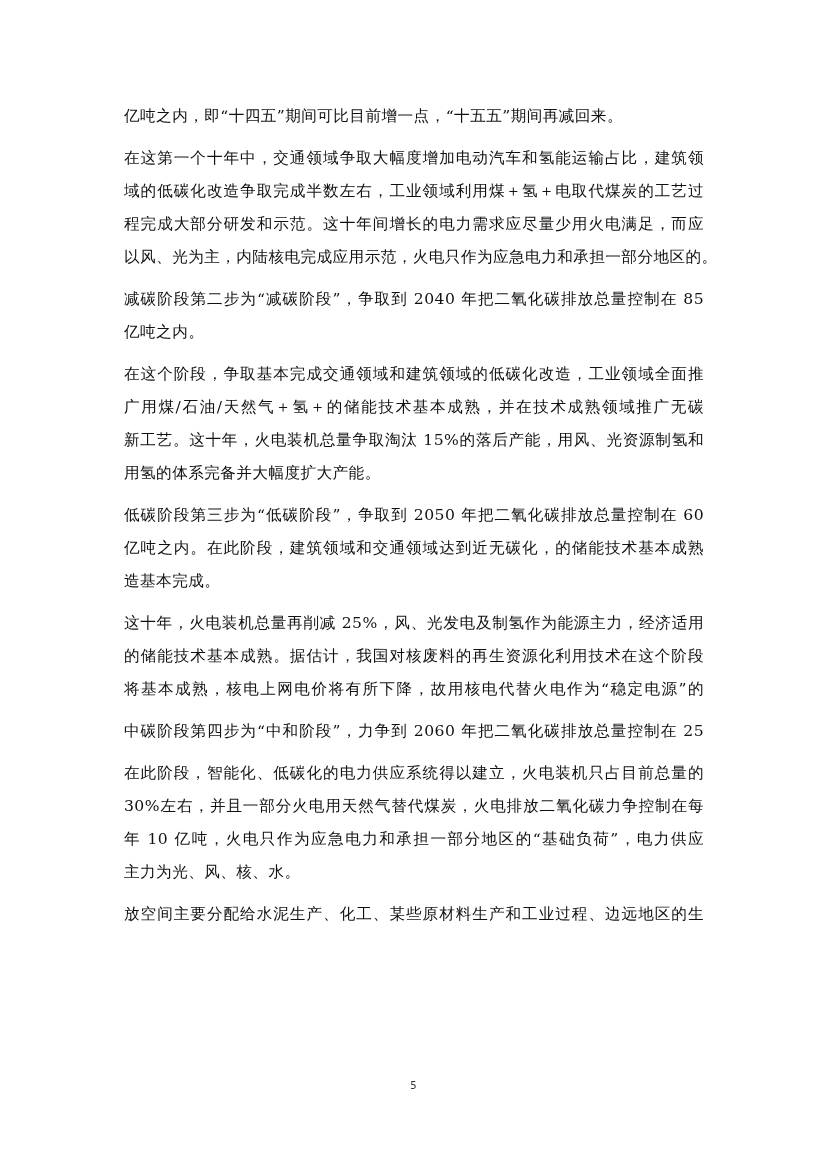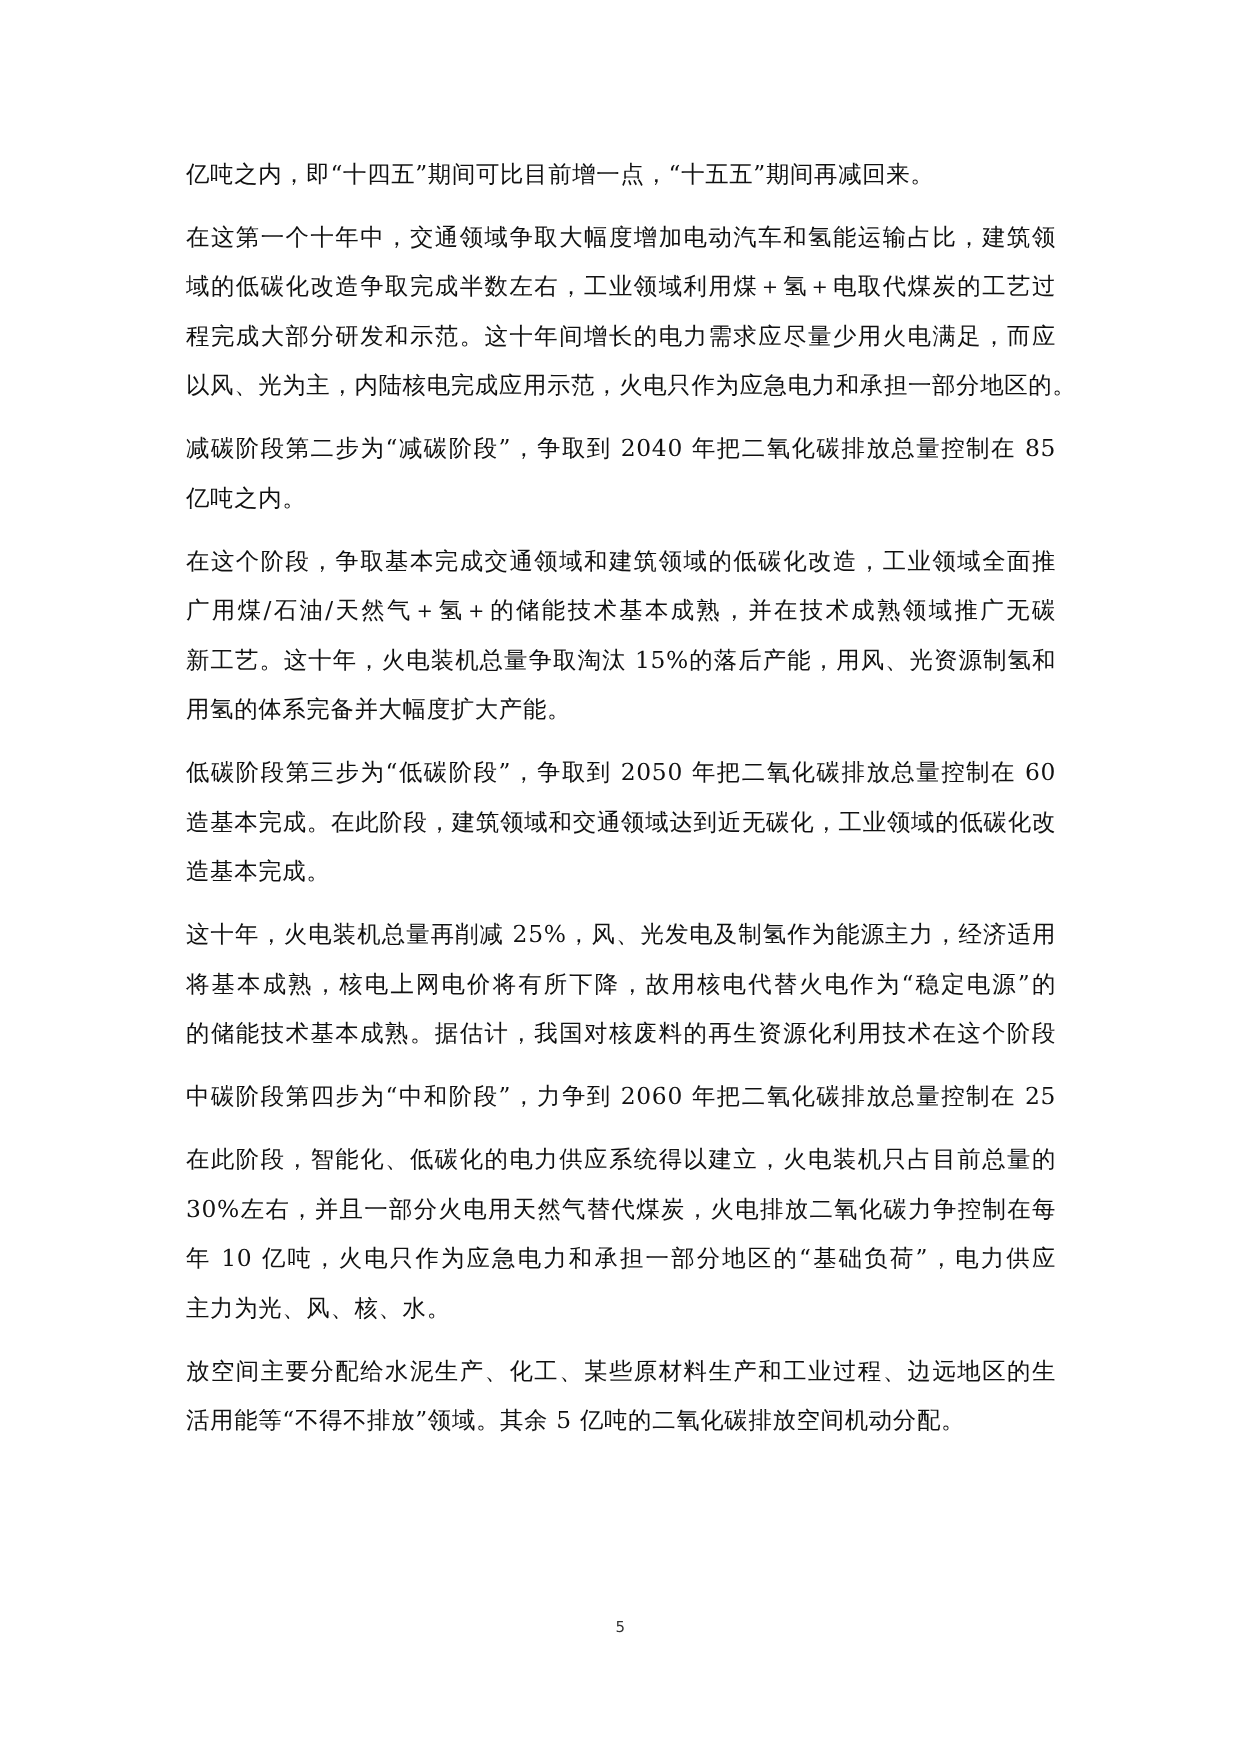--- a/index.html
+++ b/index.html
@@ -84,42 +84,41 @@
 
     <p class="para">
       <span class="line">在这个阶段，争取基本完成交通领域和建筑领域的低碳化改造，工业领域全面推</span>
       <span class="line">广用煤/石油/天然气＋氢＋的储能技术基本成熟，并在技术成熟领域推广无碳</span>
       <span class="line">新工艺。这十年，火电装机总量争取淘汰 15%的落后产能，用风、光资源制氢和</span>
       <span class="line last">用氢的体系完备并大幅度扩大产能。</span>
     </p>
 
     <p class="para">
       <span class="line">低碳阶段第三步为“低碳阶段”，争取到 2050 年把二氧化碳排放总量控制在 60</span>
-      <span class="line">造基本完成。在此阶段，建筑领域和交通领域达到近无碳化，工业领域的低碳化改</span>
+      <span class="line">亿吨之内。在此阶段，建筑领域和交通领域达到近无碳化，的储能技术基本成熟</span>
       <span class="line last">造基本完成。</span>
     </p>
 
     <p class="para">
       <span class="line">这十年，火电装机总量再削减 25%，风、光发电及制氢作为能源主力，经济适用</span>
+      <span class="line">的储能技术基本成熟。据估计，我国对核废料的再生资源化利用技术在这个阶段</span>
       <span class="line">将基本成熟，核电上网电价将有所下降，故用核电代替火电作为“稳定电源”的</span>
-      <span class="line">的储能技术基本成熟。据估计，我国对核废料的再生资源化利用技术在这个阶段</span>
     </p>
 
     <p class="para">
       <span class="line">中碳阶段第四步为“中和阶段”，力争到 2060 年把二氧化碳排放总量控制在 25</span>
     </p>
 
     <p class="para">
       <span class="line">在此阶段，智能化、低碳化的电力供应系统得以建立，火电装机只占目前总量的</span>
       <span class="line">30%左右，并且一部分火电用天然气替代煤炭，火电排放二氧化碳力争控制在每</span>
       <span class="line">年 10 亿吨，火电只作为应急电力和承担一部分地区的“基础负荷”，电力供应</span>
       <span class="line last">主力为光、风、核、水。</span>
     </p>
 
     <p class="para">
       <span class="line">放空间主要分配给水泥生产、化工、某些原材料生产和工业过程、边远地区的生</span>
-      <span class="line last">活用能等“不得不排放”领域。其余 5 亿吨的二氧化碳排放空间机动分配。</span>
     </p>
 
   </div>
 
   <div class="page-number">5</div>
 </div>
 
 </body></html>

